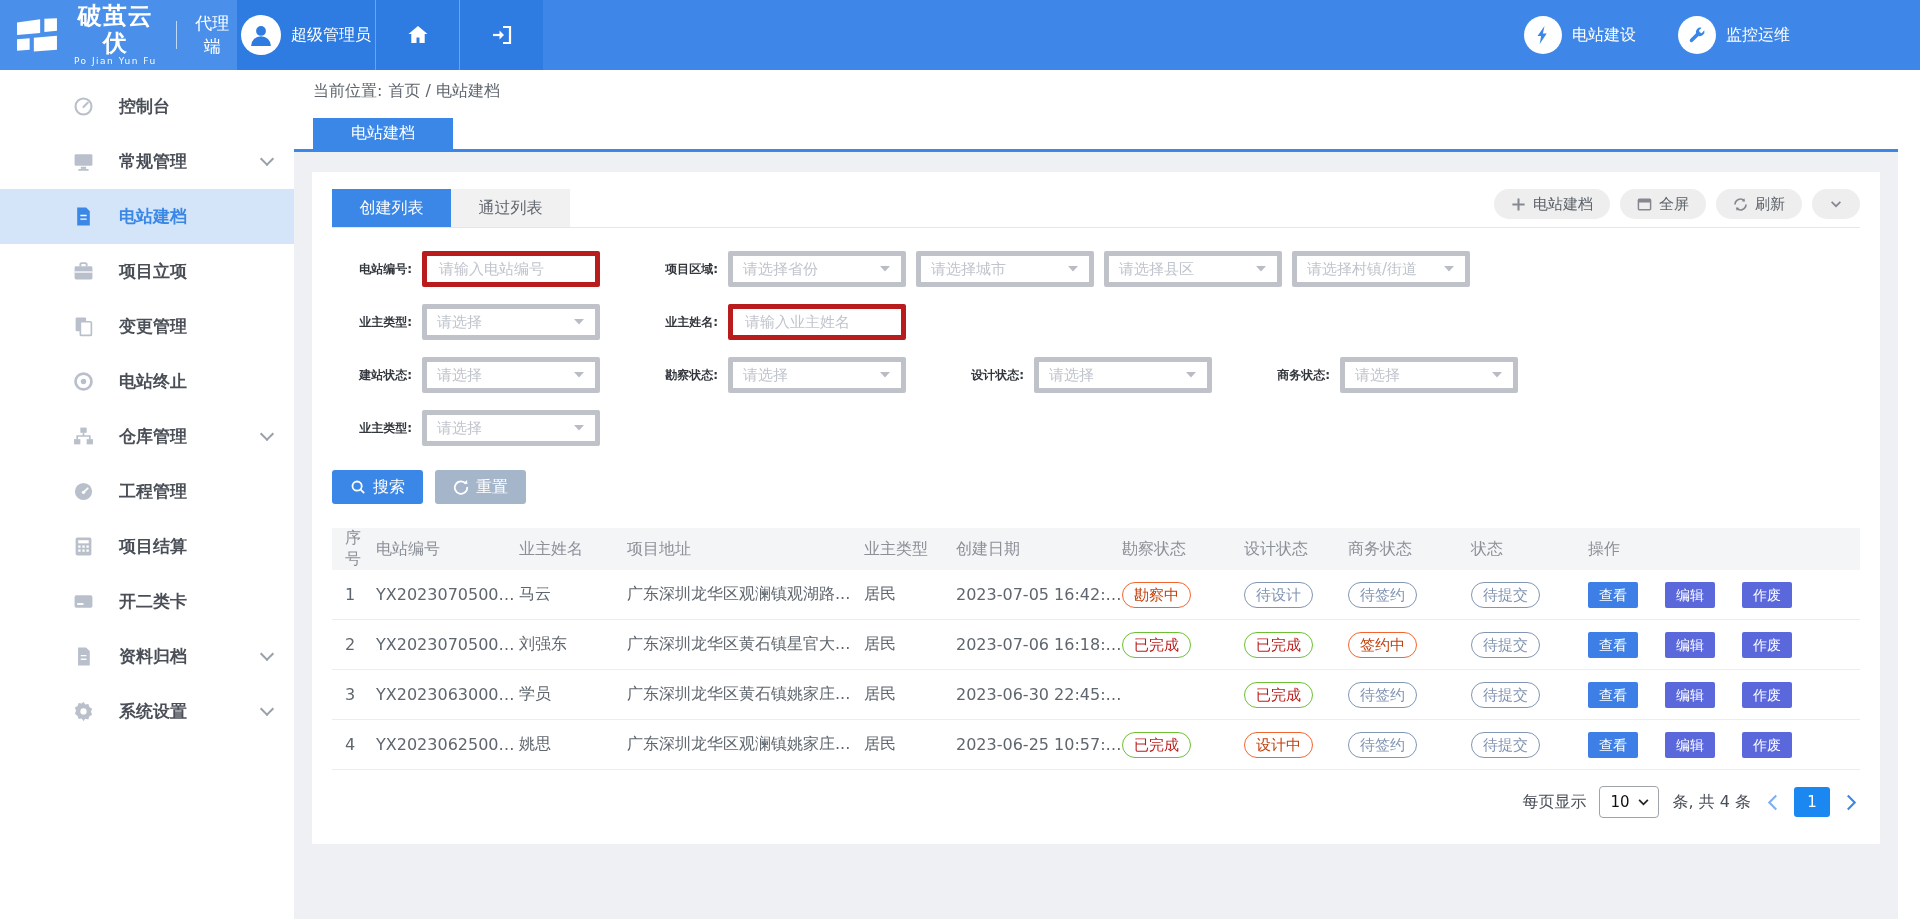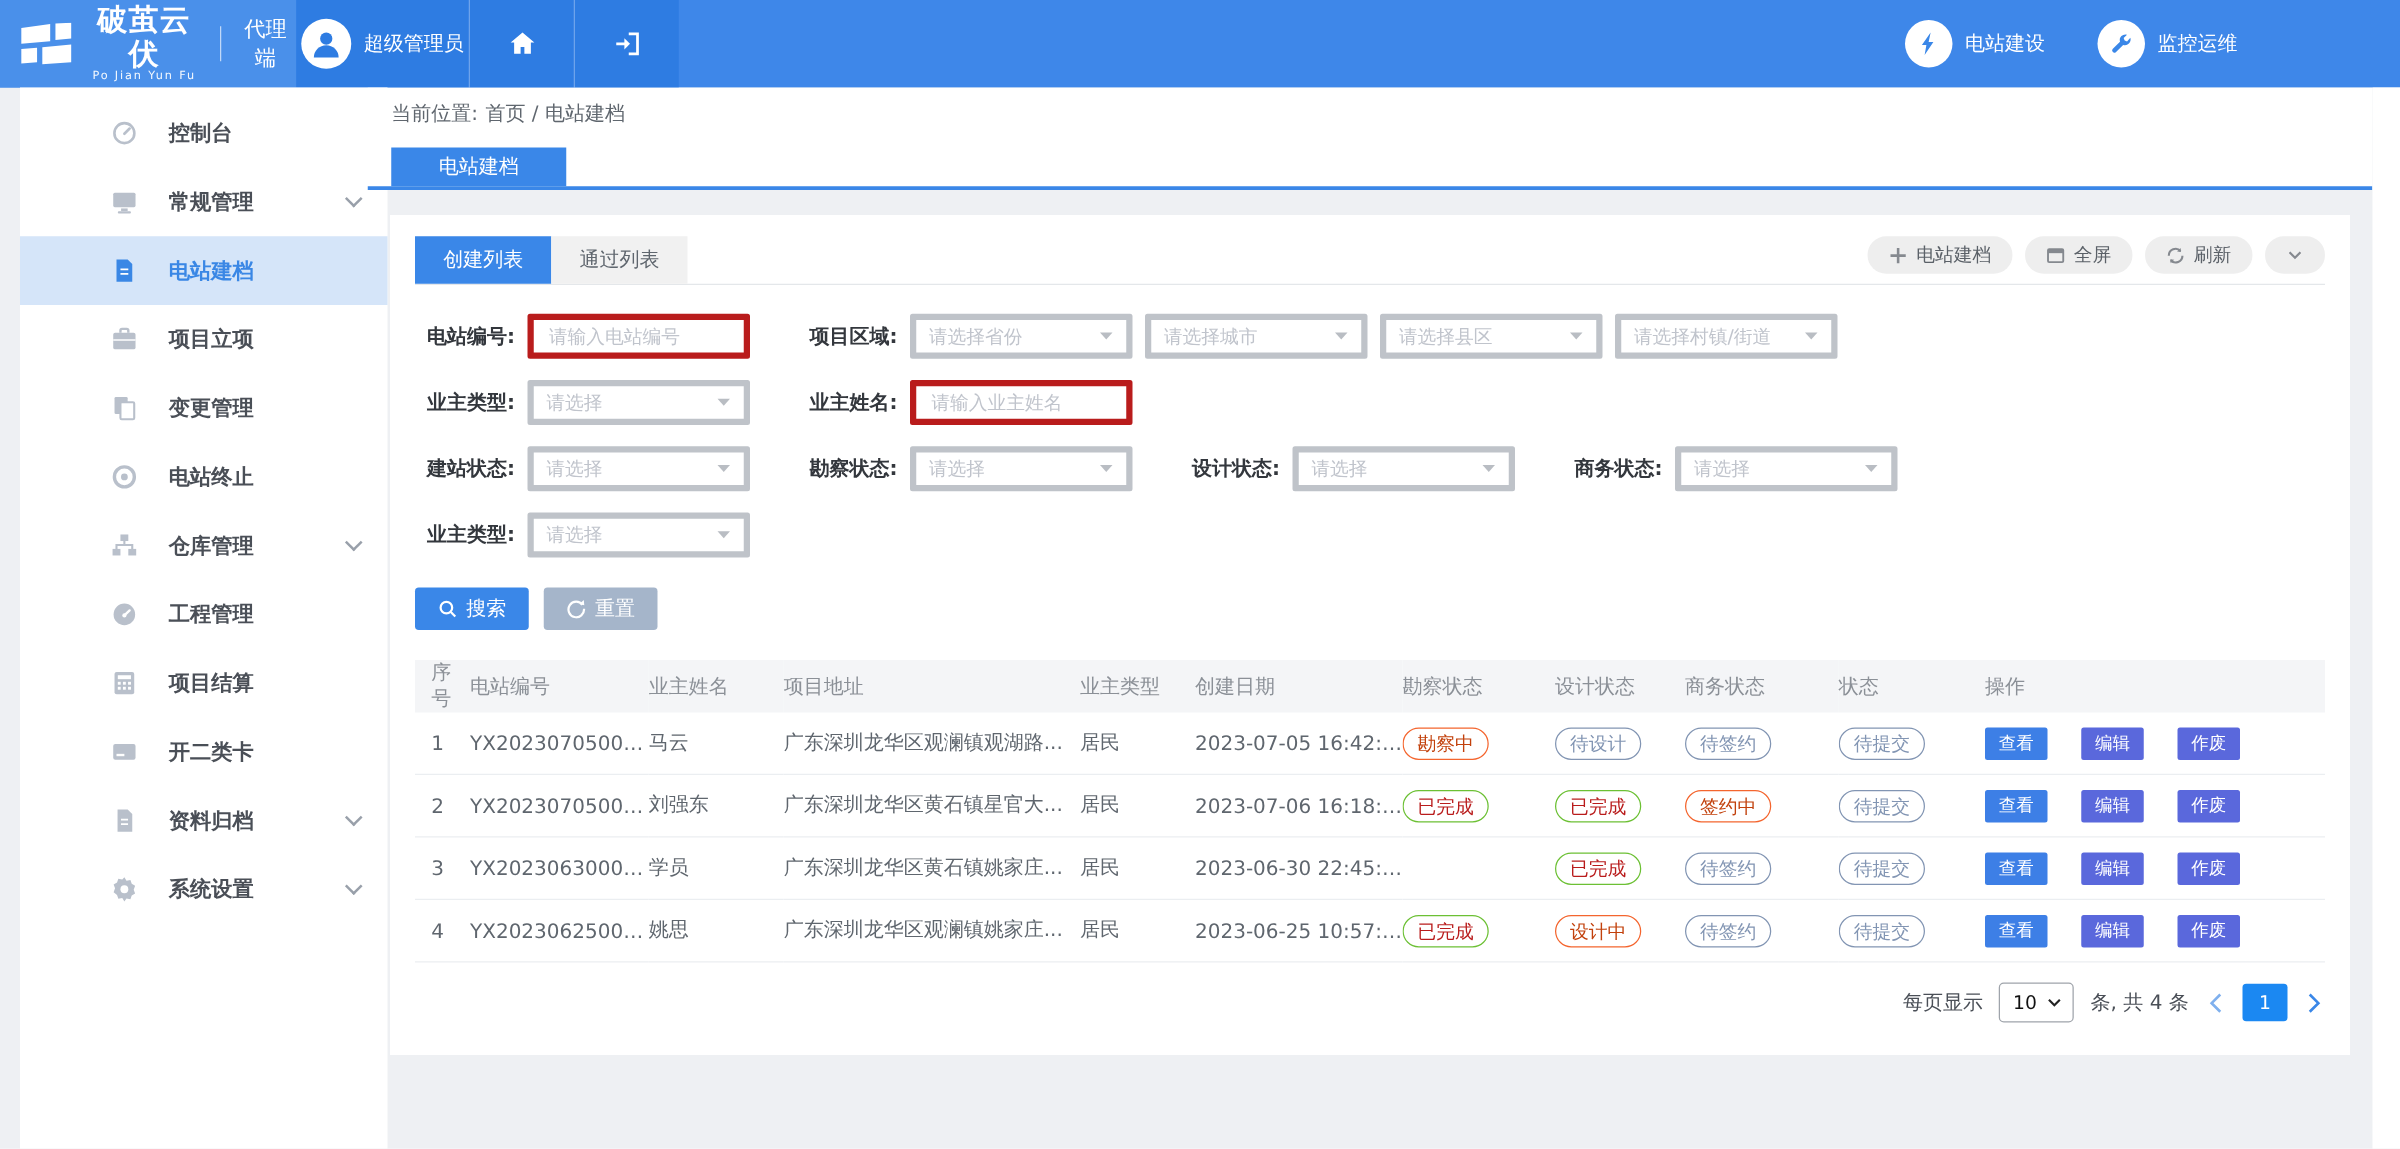--- a/index.html
+++ b/index.html
@@ -19,51 +19,51 @@
   .user-sec{width:138px;background:#2e7ce2;display:flex;align-items:center;justify-content:center;gap:10px;
             font-size:16px;cursor:pointer;flex:none;}
   .avatar{width:40px;height:40px;background:#fff;border-radius:50%;display:flex;align-items:center;justify-content:flex-center;justify-content:center;overflow:hidden;flex:none;}
   .hbtn{width:83px;background:#2e7ce2;border-left:1px solid rgba(255,255,255,.3);display:flex;
         align-items:center;justify-content:center;cursor:pointer;flex:none;}
   .h-right{margin-left:auto;display:flex;align-items:center;gap:42px;padding-right:130px;}
   .h-nav{display:flex;align-items:center;gap:10px;font-size:16px;cursor:pointer;}
   .circ{width:38px;height:38px;background:#fff;border-radius:50%;display:flex;align-items:center;justify-content:center;flex:none;}
 
   
-  .sidebar{position:absolute;left:16px;top:70px;width:294px;height:849px;background:#fff;padding-top:9px;box-sizing:border-box;}
+  .sidebar{position:absolute;left:0;top:70px;width:294px;height:849px;background:#fff;padding-top:9px;box-sizing:border-box;}
   .side-item{height:55px;display:flex;align-items:center;padding:0 22px 0 72px;font-size:17px;font-weight:600;
              color:#4a4f57;cursor:pointer;}
   .side-icon{width:22px;height:22px;margin-right:25px;color:#b9c0cb;flex:none;display:flex;align-items:center;justify-content:center;}
   .side-item.active{background:#d5e5f9;color:#3a87e5;}
   .side-item.active .side-icon{color:#3a87e5;}
   .chev{width:8px;height:8px;border-right:2px solid #99a0aa;border-bottom:2px solid #99a0aa;
         transform:rotate(45deg);margin-left:auto;margin-top:-5px;}
 
   
   .main{position:absolute;left:294px;top:70px;width:1604px;height:849px;overflow:hidden;}
   .crumb{height:42px;background:#fff;display:flex;align-items:center;padding-left:19px;font-size:16px;color:#5f666e;gap:6px;}
   .tabbar{background:#fff;height:37px;border-bottom:3px solid #3a87e8;display:flex;align-items:flex-end;padding-left:19px;}
   .page-tab{width:140px;height:31px;background:#3a87e8;color:#fff;font-size:16px;display:flex;
             align-items:center;justify-content:center;cursor:pointer;}
 
   .panel{margin:20px 18px 0;background:#fff;padding:17px 20px 26px;box-sizing:border-box;min-height:646px;}
   .phead{display:flex;border-bottom:1px solid #e4e7ea;}
-  .ptab{width:109px;height:38px;display:flex;align-items:center;justify-content:center;font-size:16px;
+  .ptab{width:119px;height:38px;display:flex;align-items:center;justify-content:center;font-size:16px;
         background:#f1f1f1;color:#5f666e;cursor:pointer;}
   .ptab.active{background:#3a87e8;color:#fff;}
   .toolbar{margin-left:auto;display:flex;gap:10px;align-items:flex-start;}
   .pill{height:30px;border-radius:15px;background:#eee;display:flex;align-items:center;gap:7px;
         padding:0 17px;font-size:15px;color:#5b6168;cursor:pointer;}
   .picon{color:#85898f;display:flex;align-items:center;}
 
   
   .filters{margin-top:23px;}
   .f-row{display:flex;margin-bottom:17px;}
   .f-group{display:flex;align-items:center;margin-right:38px;}
-  .f-label{width:80px;text-align:right;font-size:16px;font-weight:700;color:#33373d;margin-right:10px;white-space:nowrap;flex:none;}
+  .f-label{width:80px;text-align:right;font-size:12px;font-weight:700;color:#33373d;margin-right:10px;white-space:nowrap;flex:none;}
   .f-ctl{width:178px;height:36px;border:5px solid #b91c1c;border-radius:2px;display:flex;align-items:center;
          justify-content:space-between;padding:0 10px;box-sizing:border-box;background:#fff;cursor:pointer;}
   .f-ctl.sel{border-color:#bfc3c9;}
   .f-ctl.date{width:322px;cursor:pointer;}
   .f-ctl input{border:none;outline:none;width:100%;font-size:15px;font-family:inherit;color:#333;background:transparent;}
   .f-ctl input::placeholder{color:#c0c4cc;}
   .ph{font-size:15px;color:#c0c4cc;white-space:nowrap;overflow:hidden;}
   .caret{display:flex;align-items:center;flex:none;margin-left:6px;}
   .cal{display:flex;align-items:center;color:#c0c4cc;flex:none;margin-left:6px;}
   .f-sub{display:flex;gap:10px;}

